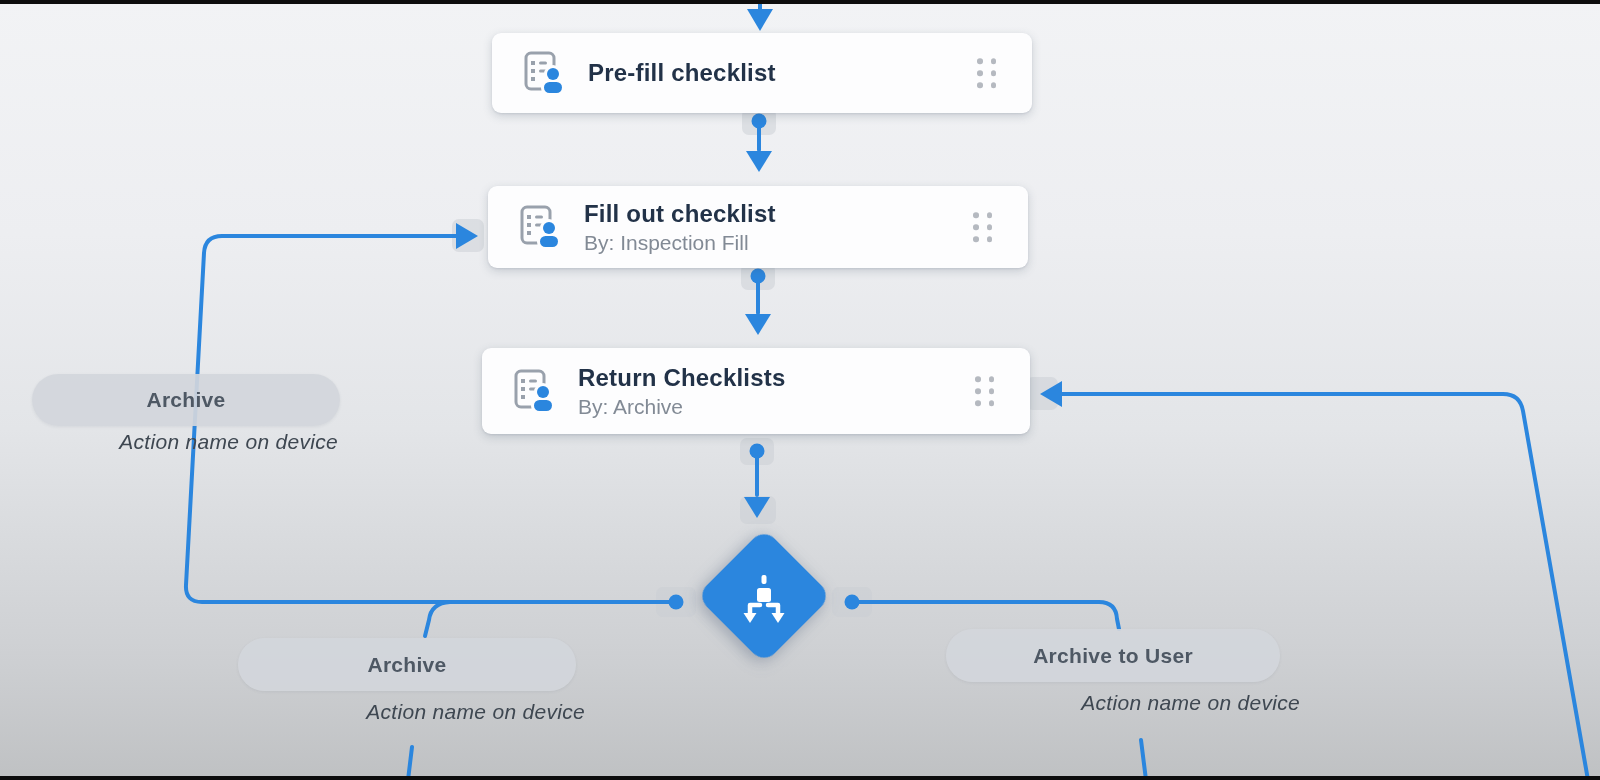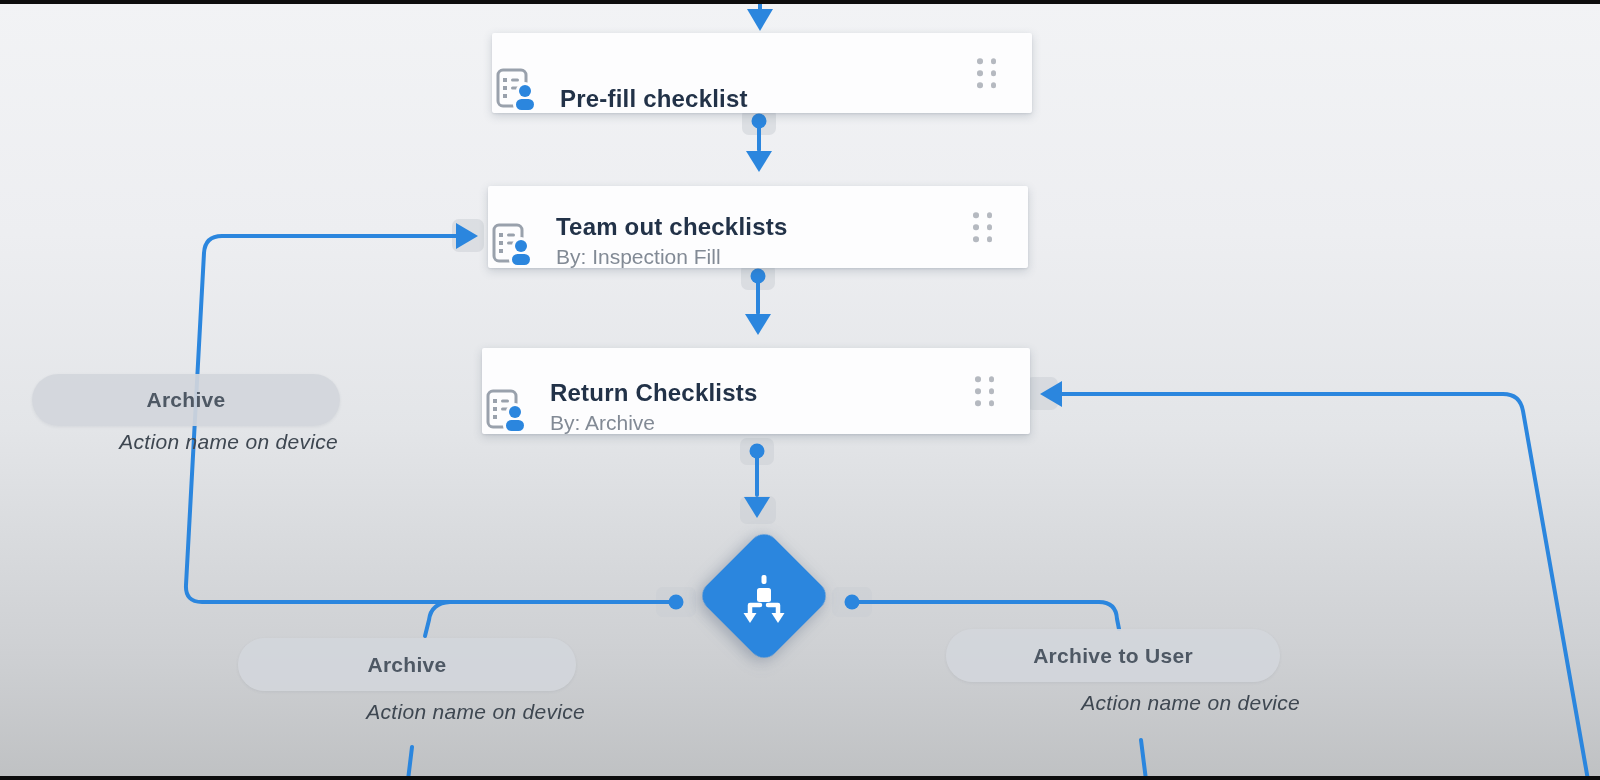--- a/index.html
+++ b/index.html
@@ -12,23 +12,23 @@
   .letterbox{position:absolute;left:0;width:1600px;height:4px;background:#0d0d0d;}
   .letterbox.top{top:0;}
   .letterbox.bottom{bottom:0;}
   svg.edges{position:absolute;left:0;top:0;width:1600px;height:780px;}
   .edge{stroke:#2b86de;stroke-width:4;fill:none;stroke-linecap:round;}
   .ahead{fill:#2b86de;}
   .port{fill:#2b86de;}
   .nub{fill:#c9cdd3;opacity:.5;}
   .diamond{fill:#2b86de;filter:drop-shadow(0 4px 8px rgba(50,70,100,.35));}
   .card{
-    position:absolute;background:#fdfdfe;border-radius:2px;
+    position:absolute;background:#fdfdfe;border-radius:9px;
     box-shadow:0 3px 10px rgba(70,85,105,.22),0 1px 2px rgba(70,85,105,.12);
-    display:flex;align-items:flex-end;
+    display:flex;align-items:center;padding-left:28px;
   }
   .card .txt{margin-left:22px;}
   .card-title{font-size:24px;font-weight:700;color:#223248;letter-spacing:.2px;line-height:1.15;}
   .card-sub{font-size:21px;color:#828a95;margin-top:4px;line-height:1.1;}
   .handle{
     position:absolute;right:36px;top:50%;transform:translateY(-50%);
     display:grid;grid-template-columns:5.5px 5.5px;grid-auto-rows:5.5px;
     column-gap:8px;row-gap:6.5px;cursor:grab;
   }
   .handle i{background:#b5b9c0;border-radius:50%;width:5.5px;height:5.5px;}
@@ -135,21 +135,21 @@
         <rect x="19" y="11.5" width="8" height="3" rx="1.5" fill="#99a1ac"></rect>
       <rect x="11" y="19" width="4" height="4" fill="#99a1ac"></rect>
         <rect x="19" y="19.5" width="8" height="3" rx="1.5" fill="#99a1ac"></rect>
       <rect x="11" y="27" width="4" height="4" fill="#99a1ac"></rect>
       <circle cx="33" cy="24" r="9" fill="#fdfdfe"></circle>
         <rect x="21" y="30" width="24" height="15" rx="7" fill="#fdfdfe"></rect>
       <circle cx="33" cy="24" r="6" fill="#2b86de"></circle>
         <rect x="24" y="32" width="18" height="11" rx="5.5" fill="#2b86de"></rect>
     </svg>
     <div class="txt">
-      <div class="card-title">Team out checklists</div>
+      <div class="card-title">Fill out checklist</div>
       <div class="card-sub">By: Inspection Fill</div>
     </div>
     <div class="handle">
         <i></i>
         <i></i>
         <i></i>
         <i></i>
         <i></i>
         <i></i>
       </div>

